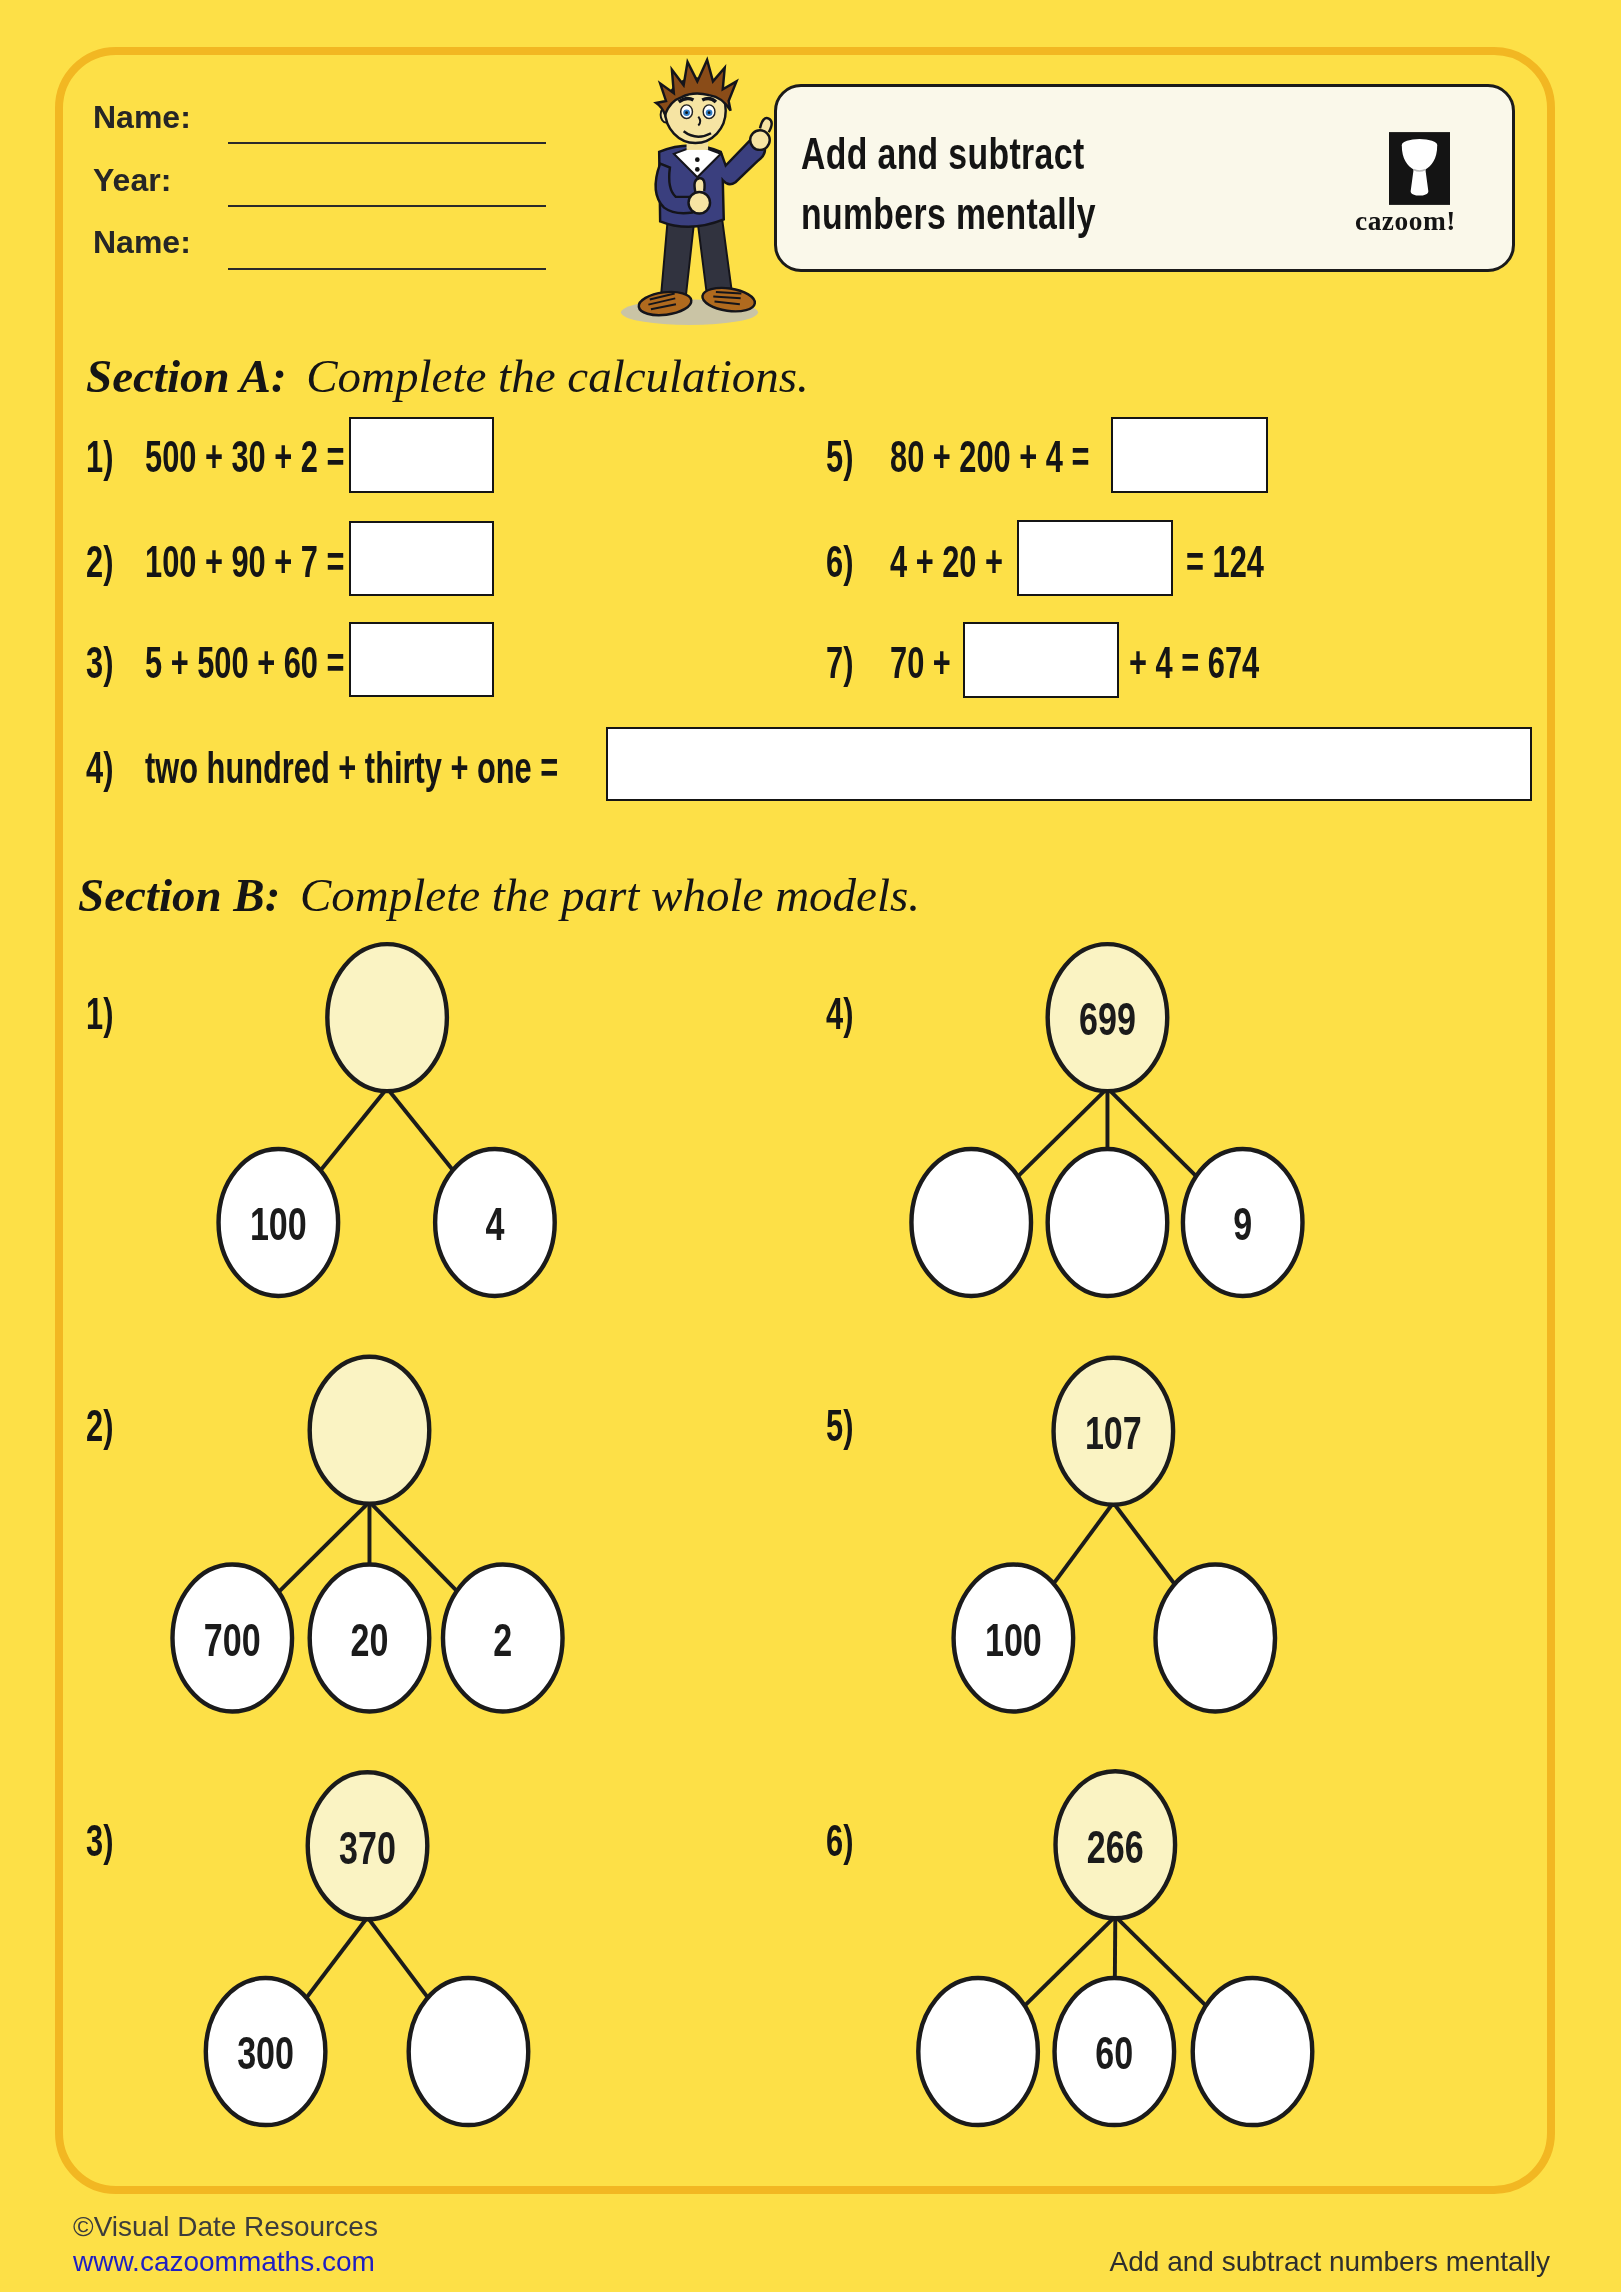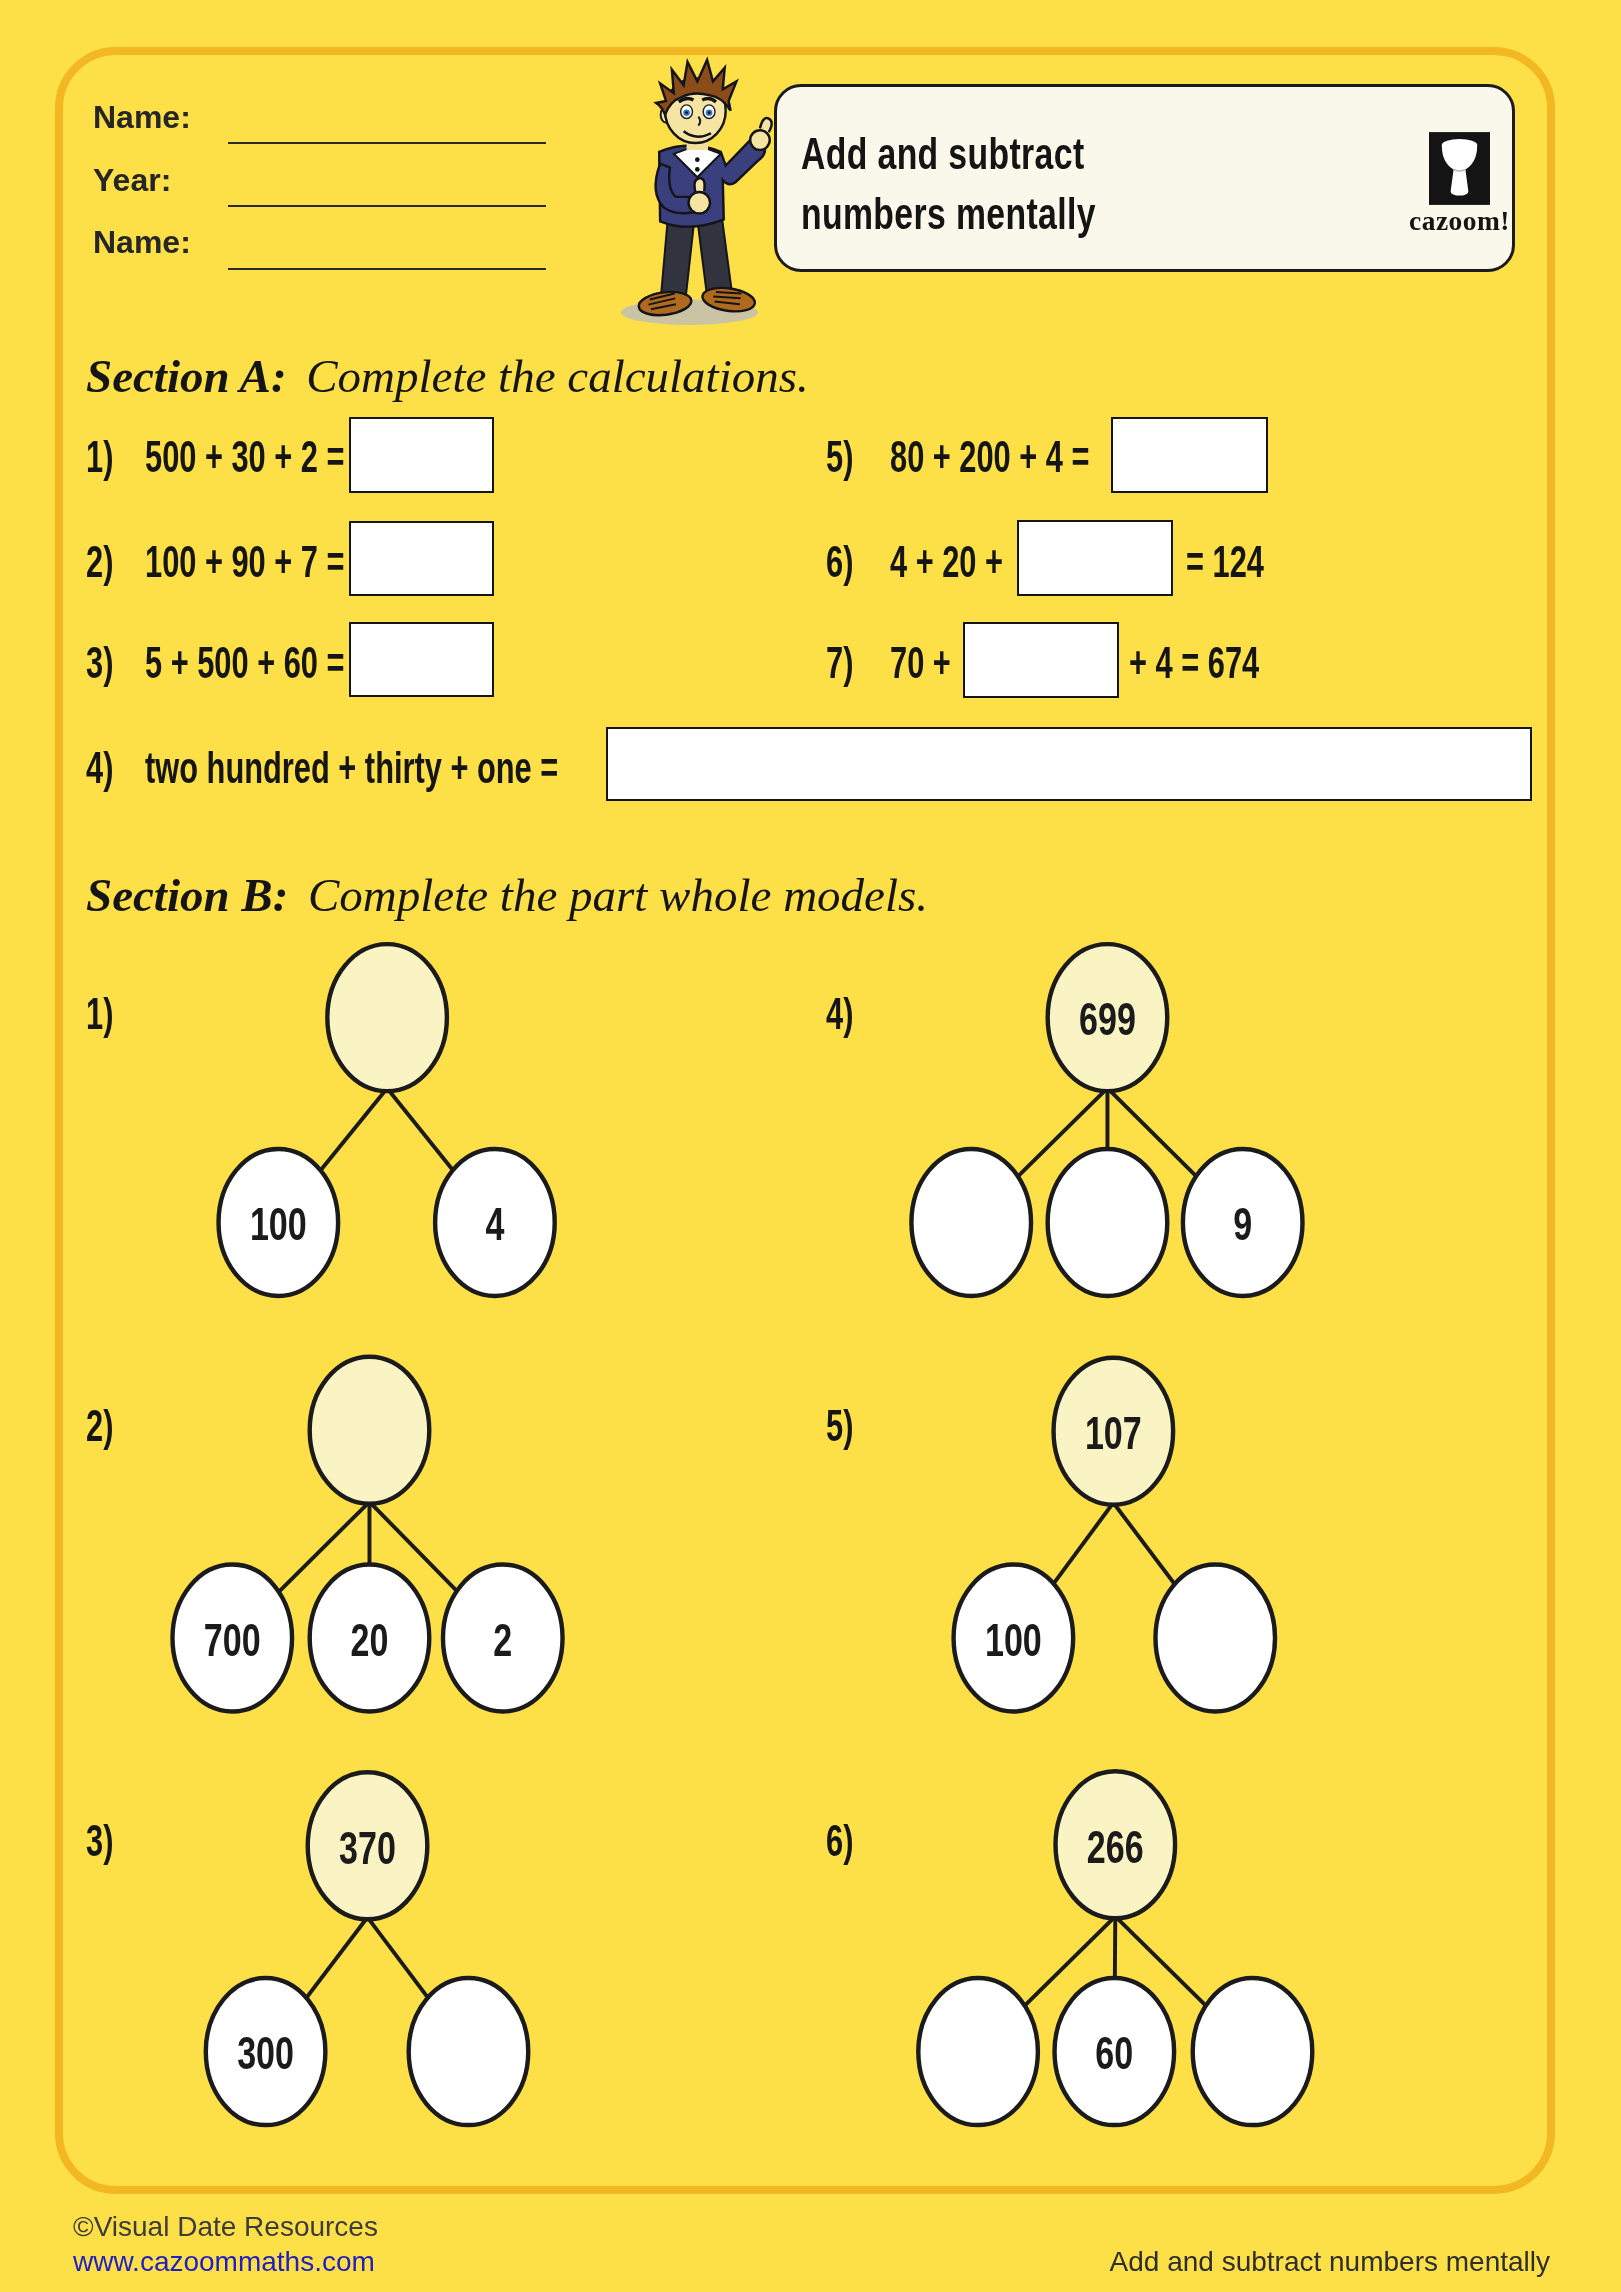--- a/index.html
+++ b/index.html
@@ -8,21 +8,21 @@
   .border-frame{position:absolute;left:55px;top:47px;width:1484px;height:2131px;
         border:8.8px solid #F2B722;border-radius:61px;}
   
   .field-label{position:absolute;font-weight:bold;font-size:32px;color:#262626;}
   .field-line{position:absolute;width:318px;height:0;border-bottom:2px solid #2a2a2a;}
   
   .title-box{position:absolute;left:774px;top:84px;width:741px;height:188px;background:#FAF8EA;
         border:3.9px solid #1b1b1b;border-radius:27px;box-sizing:border-box;}
   .title-line{position:absolute;left:23.5px;font-size:45px;font-weight:bold;color:#141414;
         white-space:nowrap;transform:scaleX(0.75);transform-origin:0 0;letter-spacing:0.5px;}
-  .logo{position:absolute;left:618px;top:45px;width:129px;text-align:center;}
+  .logo{position:absolute;left:578px;top:45px;width:129px;text-align:left;}
   .logo-word{font-family:"Liberation Serif",serif;font-weight:bold;font-size:27.4px;color:#141414;
         margin-top:1px;letter-spacing:0.5px;}
   
   .sec-head{position:absolute;font-family:"Liberation Serif",serif;font-size:47px;color:#151515;white-space:nowrap;}
   .sec-head .h{font-style:italic;font-weight:bold;}
   .sec-head .i{font-style:italic;margin-left:19.6px;}
   
   .prob{position:absolute;font-size:44px;line-height:44px;font-weight:bold;color:#151515;
         white-space:nowrap;transform:scaleX(0.70);transform-origin:0 0;}
   .ansbox{position:absolute;border:2.9px solid #151515;background:#ffffff;box-sizing:border-box;}
@@ -139,21 +139,21 @@
   <div class="ansbox" style="left:349px;top:622px;width:145px;height:75px"></div>
   <div class="prob" style="left:826px;top:641px">7)</div>
   <div class="prob" style="left:890px;top:641px">70 +</div>
   <div class="ansbox" style="left:963px;top:622px;width:156px;height:76px"></div>
   <div class="prob" style="left:1129px;top:641px">+ 4 = 674</div>
 
   <div class="prob" style="left:86px;top:746px">4)</div>
   <div class="prob" style="left:145px;top:746px">two hundred + thirty + one =</div>
   <div class="ansbox" style="left:606px;top:727px;width:926px;height:74px"></div>
 
-  <div class="sec-head" style="left:86px;top:868px">
+  <div class="sec-head" style="left:78px;top:868px">
     <span class="h">Section B:</span><span class="i">Complete the part whole models.</span>
   </div>
 
   <div class="prob" style="left:86px;top:992px">1)</div>
   <div class="prob" style="left:826px;top:992px">4)</div>
   <div class="prob" style="left:86px;top:1404px">2)</div>
   <div class="prob" style="left:826px;top:1404px">5)</div>
   <div class="prob" style="left:86px;top:1819px">3)</div>
   <div class="prob" style="left:826px;top:1819px">6)</div>
 

